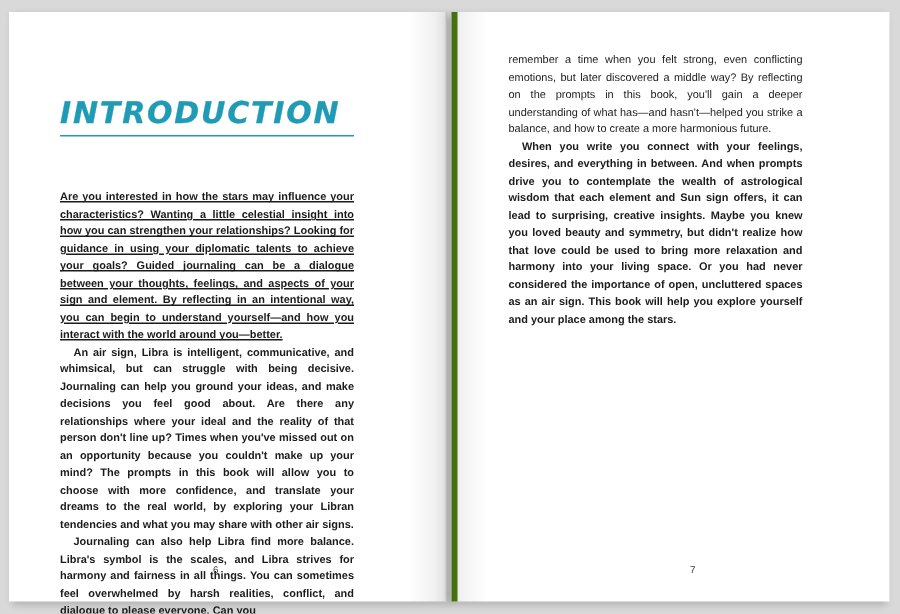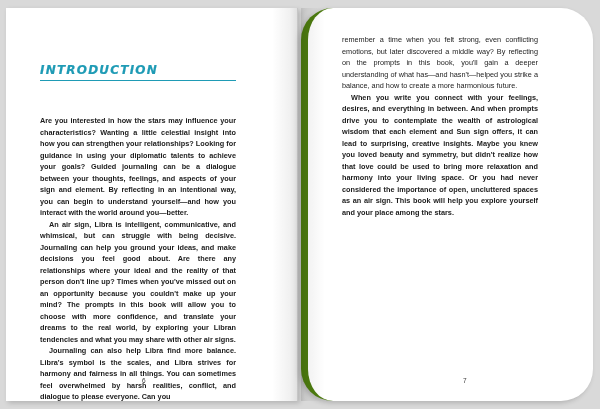--- a/index.html
+++ b/index.html
@@ -28,22 +28,21 @@
     box-sizing: border-box;
   }
   .page-left {
     left: 6px;
     box-shadow: 2px 2px 5px rgba(0,0,0,0.18);
     border-right: 1px solid #e2e2e2;
   }
   .page-right {
     left: 301px;
     box-shadow: -2px 2px 5px rgba(0,0,0,0.18);
-    border-left: 7px solid #4d7c0f;
-    border-radius: 32px;
+    border-left: 4px solid #4d7c0f;
   }
   .gutter-shade-left {
     position: absolute;
     top: 8px;
     left: 272px;
     width: 26px;
     height: 393px;
     background: linear-gradient(to right, rgba(0,0,0,0) 0%, rgba(0,0,0,0.06) 70%, rgba(0,0,0,0.13) 100%);
     pointer-events: none;
   }
@@ -65,21 +64,21 @@
   .content-right {
     position: absolute;
     left: 34px;
     top: 26px;
     width: 196px;
   }
   .chapter-title {
     font-family: "DejaVu Sans", sans-serif;
     font-weight: bold;
     font-style: italic;
-    font-size: 12px;
+    font-size: 20px;
     letter-spacing: 1.2px;
     color: #1f9bb5;
     margin: 0 0 34px 0;
     text-transform: uppercase;
     -webkit-text-stroke: 0.2px #1f9bb5;
   }
   .title-underline {
     display: block;
     width: 100%;
     height: 1.4px;
@@ -94,20 +93,21 @@
     color: #1b1b1b;
     text-align: justify;
     hyphens: auto;
   }
   p.body.indent {
     text-indent: 9px;
     font-weight: bold;
   }
   p.body.lead {
     font-weight: bold;
+    text-decoration: underline;
   }
   .folio {
     position: absolute;
     bottom: 17px;
     font-size: 6.5px;
     color: #3a3a3a;
     font-family: "Liberation Sans", sans-serif;
   }
   .folio-left { left: 136px; }
   .folio-right { left: 155px; }

